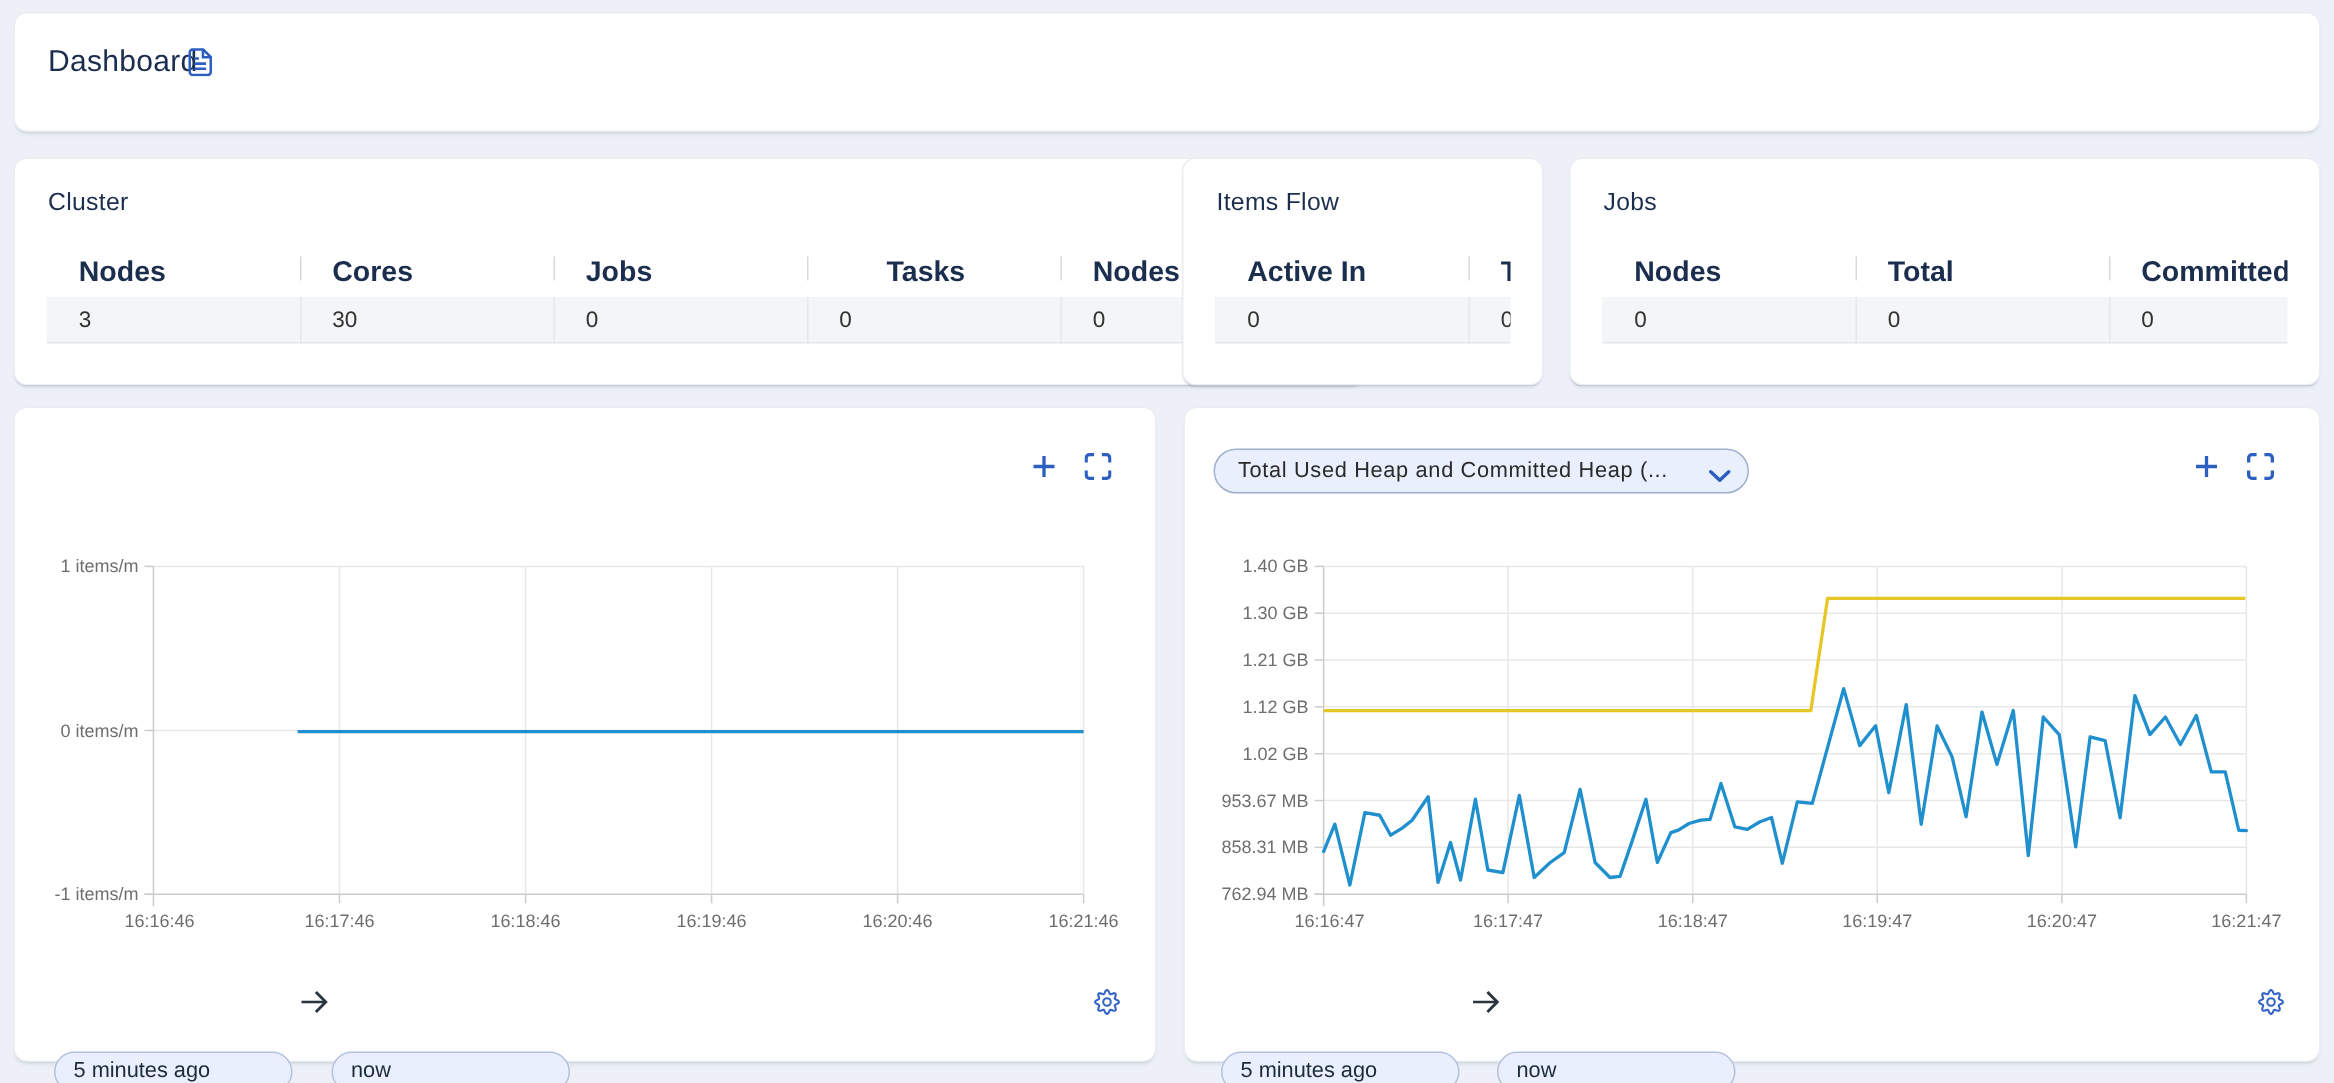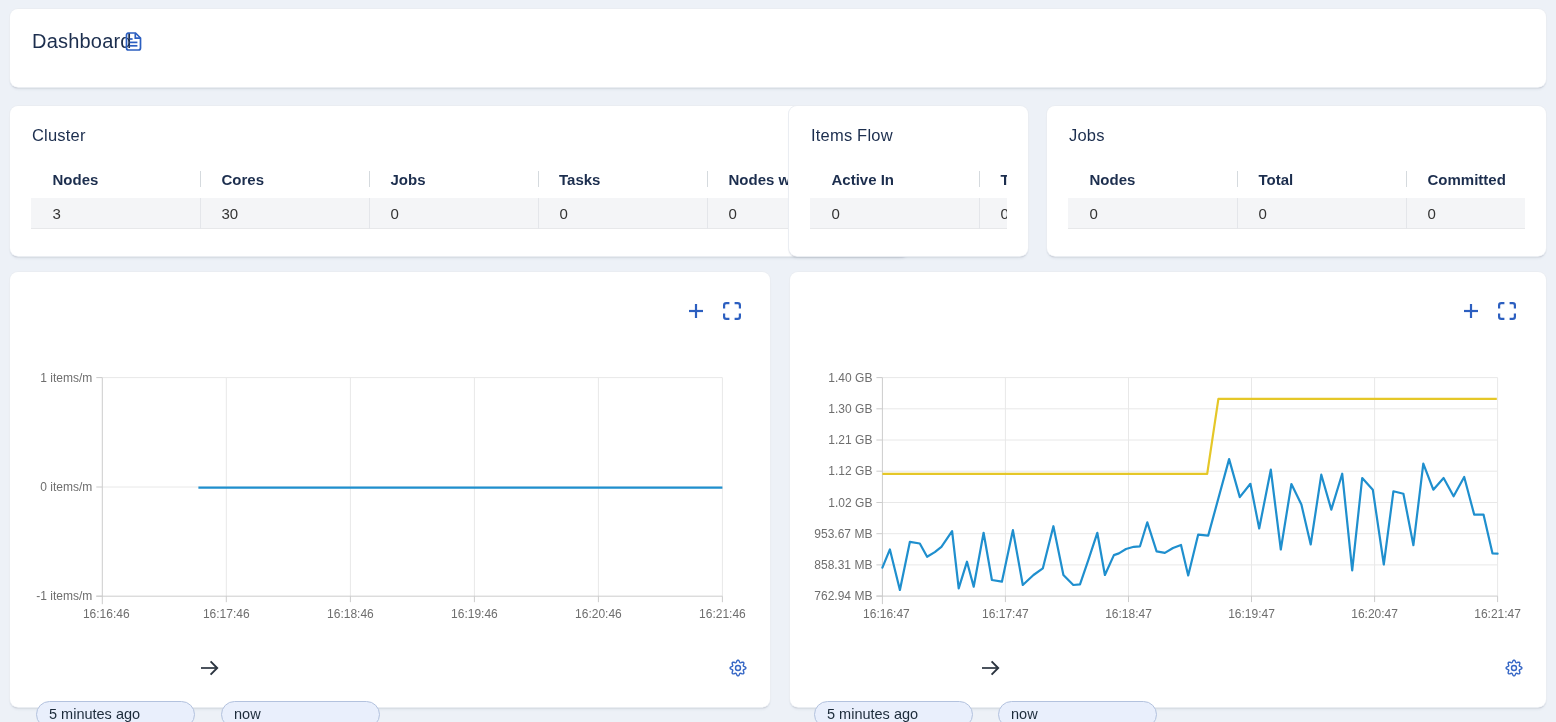--- a/index.html
+++ b/index.html
@@ -1,18 +1,18 @@
 <!DOCTYPE html>
 <html><head><meta charset="utf-8"><style>
 * { margin:0; padding:0; box-sizing:border-box; }
 body { width:1556px; height:722px; background:#edf1f7; font-family:"Liberation Sans",sans-serif; position:relative; overflow:hidden; }
 .card { position:absolute; background:#fff; border-radius:8px; box-shadow:0 0 0 1px #eaedf2, 0 1px 1px rgba(70,80,100,0.38), 0 3px 3px -1px rgba(60,72,95,0.12); }
 .title { position:absolute; left:22px; font-size:16.5px; color:#1c2e4e; letter-spacing:0.2px; }
 .tblwrap { position:absolute; left:21px; right:21px; top:0; bottom:0; overflow:hidden; }
-.th { position:absolute; top:65px; font-size:15px; font-weight:bold; color:#1c2e4e; white-space:nowrap; }
+.th { position:absolute; top:65px; font-size:19px; font-weight:bold; color:#1c2e4e; white-space:nowrap; }
 .td { position:absolute; top:99.4px; font-size:15px; color:#333; white-space:nowrap; }
 .sep { position:absolute; top:65.3px; width:1px; height:16px; background:#d5dade; }
 .sepr { position:absolute; top:92.1px; width:1px; height:31px; background:#e4e6ea; }
 .trow { position:absolute; left:0; right:-40px; top:92.1px; height:31px; background:#f4f5f7; border-bottom:1px solid #e7e8ea; }
 .sel { position:absolute; top:27px; height:30px; background:#e9effc; border:1px solid #9fb0cc; border-radius:15px; font-size:14.5px; color:#2a2a2a; line-height:28px; padding-left:15px; white-space:nowrap; overflow:hidden; }
 .inp { position:absolute; top:382px; width:158.5px; height:27px; background:#e9effc; border:1px solid #b3c2de; border-radius:13.5px; font-size:14.5px; color:#1c2b3a; line-height:25px; padding-left:12px;margin-top:47px; }
 </style></head><body>
 
 <div class="card" style="left:10px;top:9px;width:1536px;height:78px">
   <span style="position:absolute;left:22px;top:21px;font-size:20px;color:#1c2e4e;letter-spacing:0.2px">Dashboard</span>
@@ -25,21 +25,21 @@
     </svg>
 </div>
 
 <div class="card" style="left:10px;top:106px;width:899px;height:150px">
   <div class="title" style="top:19.7px">Cluster</div>
   <div class="tblwrap">
       <div class="trow"></div>
       <div class="th" style="left:21.5px">Nodes</div>
       <div class="th" style="left:190.5px">Cores</div>
       <div class="th" style="left:359.5px">Jobs</div>
-      <div class="th" style="left:528px">Tasks</div>
+      <div class="th" style="left:560px">Tasks</div>
       <div class="th" style="left:697.5px">Nodes w</div>
       <div class="sep" style="left:169px"></div>
       <div class="sepr" style="left:169px"></div>
       <div class="sep" style="left:338px"></div>
       <div class="sepr" style="left:338px"></div>
       <div class="sep" style="left:507px"></div>
       <div class="sepr" style="left:507px"></div>
       <div class="sep" style="left:676px"></div>
       <div class="sepr" style="left:676px"></div>
       <div class="td" style="left:21.5px">3</div>
@@ -171,20 +171,23 @@
       <line x1="707.6" y1="324.1" x2="707.6" y2="330.1" stroke="#cccccc" stroke-width="1"></line>
       <text x="96.4" y="346.1" text-anchor="middle" font-size="12" fill="#6e6e6e">16:16:47</text>
       <text x="215.4" y="346.1" text-anchor="middle" font-size="12" fill="#6e6e6e">16:17:47</text>
       <text x="338.5" y="346.1" text-anchor="middle" font-size="12" fill="#6e6e6e">16:18:47</text>
       <text x="461.5" y="346.1" text-anchor="middle" font-size="12" fill="#6e6e6e">16:19:47</text>
       <text x="584.6" y="346.1" text-anchor="middle" font-size="12" fill="#6e6e6e">16:20:47</text>
       <text x="707.6" y="346.1" text-anchor="middle" font-size="12" fill="#6e6e6e">16:21:47</text>
       <polyline points="92.4,201.8 417.2,201.8 428.4,126.9 706.8,126.9" fill="none" stroke="#e5c728" stroke-width="2.2" stroke-linejoin="round"></polyline>
       <polyline points="92.4,295.7 99.9,277.4 109.9,318.0 119.9,269.8 129.8,271.5 137.1,284.8 144.8,280.1 151.4,274.8 162.1,259.2 168.7,316.3 177.0,289.7 183.7,314.7 193.6,260.8 201.9,308.0 211.9,309.7 222.9,258.2 232.8,313.0 243.5,303.0 252.8,296.4 263.4,254.2 273.4,303.0 283.3,313.0 290.0,312.3 298.3,288.1 307.3,260.8 314.9,303.0 323.9,283.1 328.9,281.4 336.0,277.0 343.8,274.8 350.0,274.3 357.3,250.3 366.6,279.3 374.9,280.9 383.0,276.0 391.0,273.0 398.2,303.5 408.2,262.6 418.2,263.6 439.1,187.1 449.8,225.1 460.4,211.8 469.2,256.5 480.8,197.7 490.8,277.5 501.4,212.0 511.4,232.6 520.7,272.5 531.3,202.7 541.3,237.6 552.2,201.7 562.2,298.4 572.2,206.0 582.8,217.7 593.8,292.5 603.4,219.3 613.4,221.7 623.4,273.2 633.3,191.7 643.3,217.7 653.6,206.0 663.6,224.3 674.2,205.0 684.2,242.6 693.5,242.6 702.5,281.5 707.6,281.7" fill="none" stroke="#1f8fce" stroke-width="2.2" stroke-linejoin="round" stroke-linecap="round"></polyline>
     </svg>
+  <div class="sel" style="left:19.3px;width:357px;letter-spacing:0.45px">Total Used Heap and Committed Heap (...<svg width="15" height="9" viewBox="0 0 15 9" style="position:absolute;left:329px;top:13px">
+        <path d="M1.5 1.5 L7.5 7.2 L13.5 1.5" fill="none" stroke="#2c5fc0" stroke-width="2.3" stroke-linecap="round" stroke-linejoin="round"></path>
+      </svg></div>
   <svg width="16" height="16" viewBox="0 0 16 16" style="position:absolute;left:673.4px;top:31px">
       <line x1="8" y1="1" x2="8" y2="15" stroke="#2c5fc0" stroke-width="2.2"></line>
       <line x1="1" y1="8" x2="15" y2="8" stroke="#2c5fc0" stroke-width="2.2"></line>
     </svg>
   <svg width="18" height="18" viewBox="0 0 18 18" fill="none" style="position:absolute;left:708.2px;top:30px">
       <path d="M1.1 6.4 V3.3 A2.2 2.2 0 0 1 3.3 1.1 H6.4" stroke="#2c5fc0" stroke-width="2.2"></path>
       <path d="M11.6 1.1 H14.7 A2.2 2.2 0 0 1 16.9 3.3 V6.4" stroke="#2c5fc0" stroke-width="2.2"></path>
       <path d="M16.9 11.6 V14.7 A2.2 2.2 0 0 1 14.7 16.9 H11.6" stroke="#2c5fc0" stroke-width="2.2"></path>
       <path d="M6.4 16.9 H3.3 A2.2 2.2 0 0 1 1.1 14.7 V11.6" stroke="#2c5fc0" stroke-width="2.2"></path>
     </svg>

